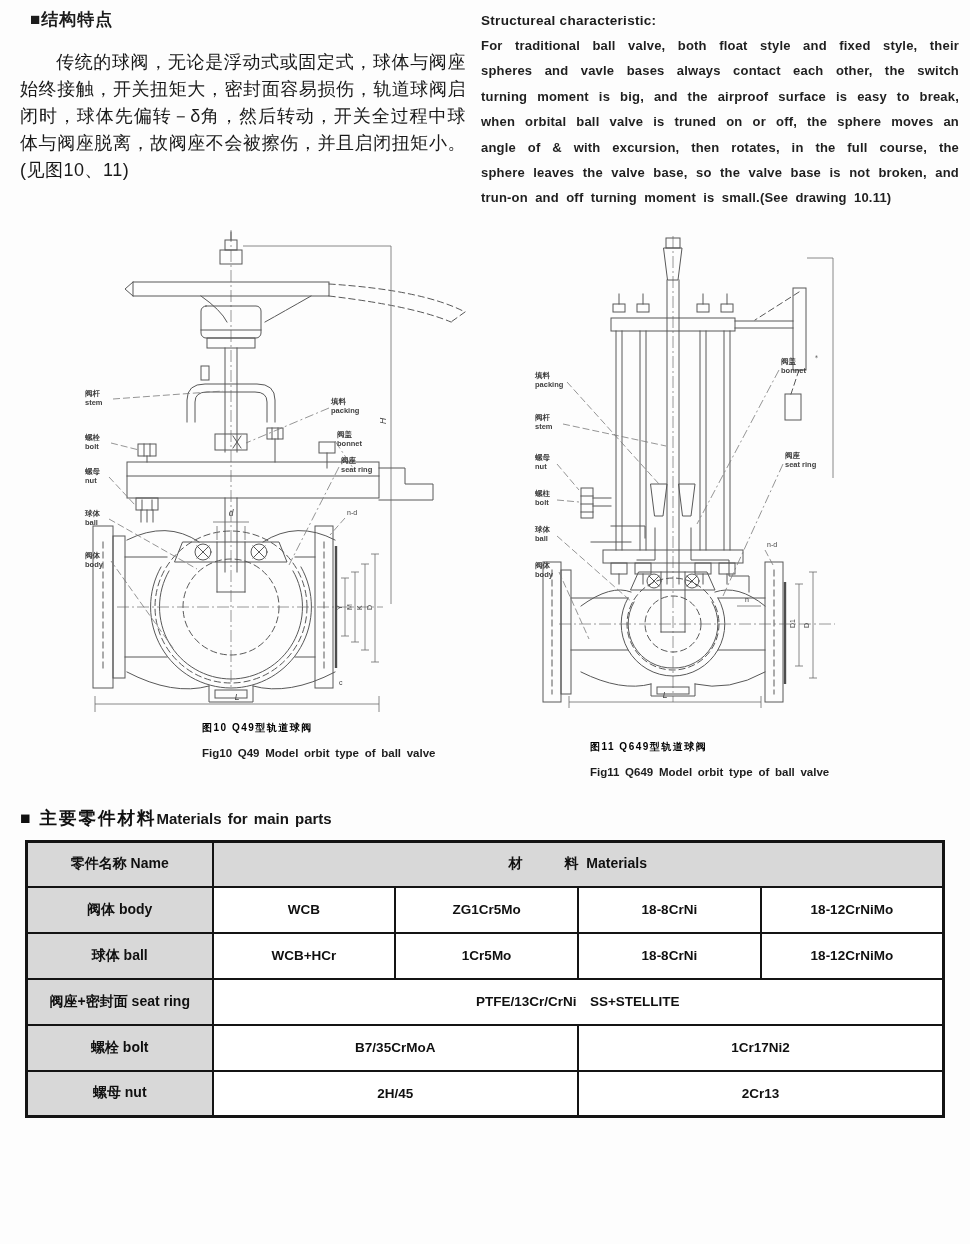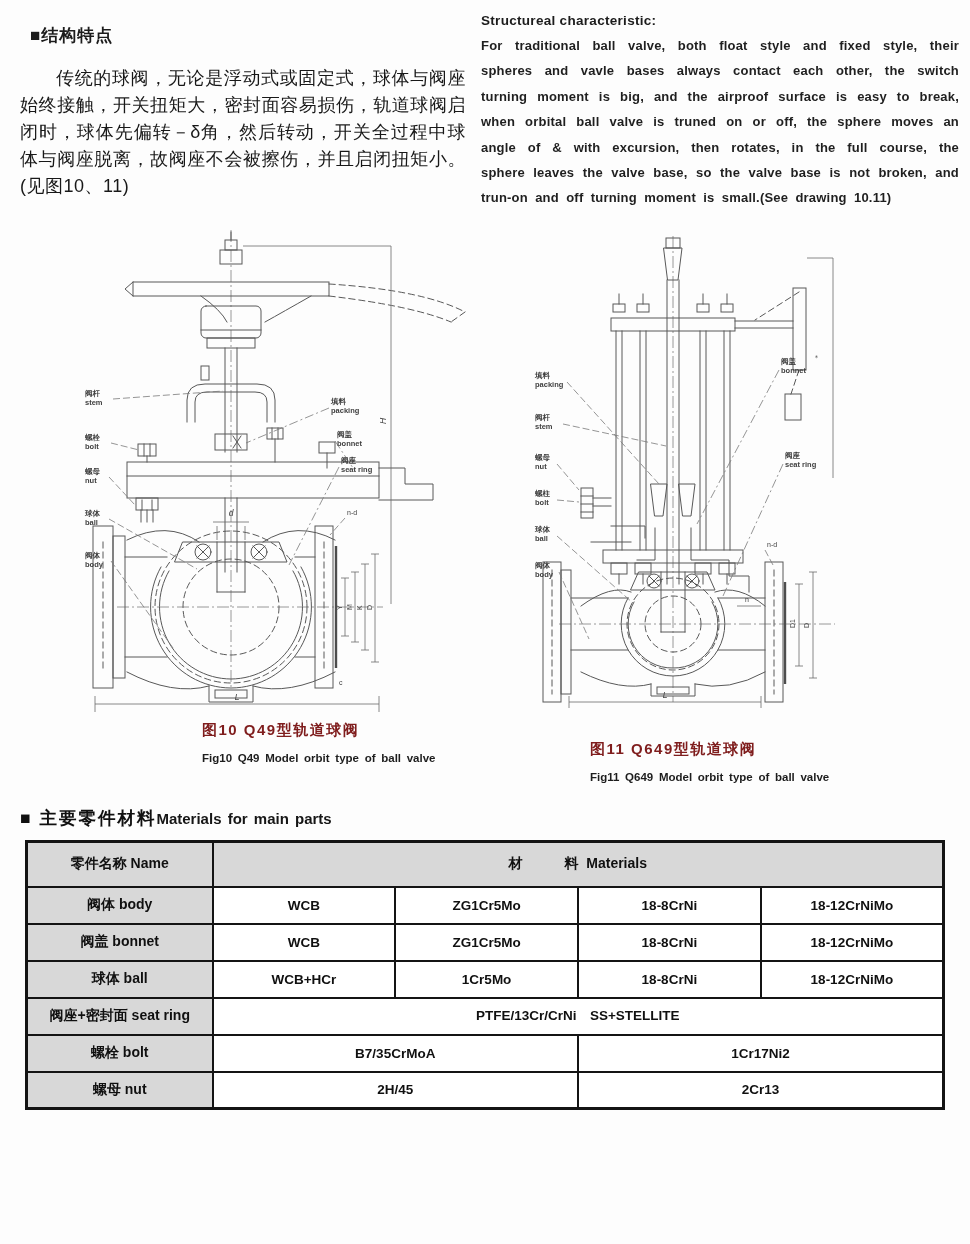--- a/index.html
+++ b/index.html
@@ -4,39 +4,39 @@
 <style>
   * { margin:0; padding:0; box-sizing:border-box; }
   html,body { background:#fdfdfd; }
   body {
     width:970px; height:1244px; position:relative; overflow:hidden;
     color:#1c1c1c;
     font-family:"Liberation Sans","DejaVu Sans",sans-serif;
   }
 
   
-  .cn-col { position:absolute; left:20px; top:24px; width:446px; }
+  .cn-col { position:absolute; left:20px; top:8px; width:446px; }
   .cn-col h2 { font-size:17px; font-weight:700; letter-spacing:1px; padding-left:10px; }
   .cn-col p { margin-top:18px; font-size:18px; line-height:27px; letter-spacing:.5px;
               text-align:justify; text-indent:2em; font-weight:500; color:#181818; }
 
   .en-col { position:absolute; left:481px; top:8px; width:478px; }
   .en-col h2 { font-size:13.5px; font-weight:700; letter-spacing:.3px; line-height:25px; }
   .en-col p  { font-size:13px; font-weight:600; line-height:25.4px; letter-spacing:.2px;
                word-spacing:3.5px; text-align:justify; color:#1f1f1f; }
 
   
   svg.fig { position:absolute; }
   #fig10 { left:83px;  top:224px; }
   #fig11 { left:533px; top:232px; }
 
   .cap { position:absolute; }
   #cap10 { left:202px; top:721px; }
   #cap11 { left:590px; top:740px; }
-  .cap-cn { font-size:15px; font-weight:700; letter-spacing:1.5px; color:#7f1d1d; }
+  .cap-cn { font-size:10px; font-weight:700; letter-spacing:1.5px; color:#000000; }
   .cap-en { font-size:11.5px; font-weight:600; word-spacing:2.5px; margin-top:12px; color:#1d1d1d; }
 
   
   .s   { stroke:#585858; fill:none; stroke-width:1; stroke-linecap:square; }
   .s2  { stroke:#4d4d4d; fill:none; stroke-width:2.4; }
   .dsh { stroke-dasharray:6 4; }
   .cl  { stroke:#8d8d8d; fill:none; stroke-width:.9; stroke-dasharray:12 3 2 3; }
   .ld  { stroke:#7a7a7a; stroke-width:.8; fill:none; stroke-dasharray:7 3; }
   .ldd { stroke:#7a7a7a; stroke-width:.8; fill:none; stroke-dasharray:9 3 2 3; }
   .dim { stroke:#6a6a6a; stroke-width:.8; fill:none; }
@@ -48,21 +48,21 @@
   
   .mat-heading { position:absolute; left:20px; top:806px; display:flex; align-items:baseline; }
   .mh-cn { font-size:17.5px; font-weight:700; letter-spacing:2px; color:#101010; }
   .mh-en { font-size:15px;   font-weight:600; word-spacing:2px;  color:#161616; }
 
   
   #materials-table { position:absolute; left:25px; top:840px; width:920px;
                      border-collapse:collapse; table-layout:fixed; border:3px solid #141414; }
   #materials-table col.c0 { width:186px; }
   #materials-table td { border:2px solid #141414; text-align:center; vertical-align:middle;
-                        height:37px; font-size:13.5px; font-weight:700; color:#101010;
+                        height:46px; font-size:13.5px; font-weight:700; color:#101010;
                         white-space:pre-wrap; background:#fff; }
   #materials-table tr.hd td { height:45px; }
   #materials-table td.lbl, #materials-table td.hdr { background:#d8d8d8; font-size:14px; }
 </style>
 </head>
 <body>
 
 <section class="cn-col">
   <h2>■结构特点</h2>
   <p>传统的球阀，无论是浮动式或固定式，球体与阀座始终接触，开关扭矩大，密封面容易损伤，轨道球阀启闭时，球体先偏转－δ角，然后转动，开关全过程中球体与阀座脱离，故阀座不会被擦伤，并且启闭扭矩小。(见图10、11)</p>
@@ -406,27 +406,20 @@
         <td class="hdr" colspan="4">材　　　料  Materials</td>
       </tr>
       <tr>
         <td class="lbl">阀体 body</td>
         <td class="val">WCB</td>
         <td class="val">ZG1Cr5Mo</td>
         <td class="val">18-8CrNi</td>
         <td class="val">18-12CrNiMo</td>
       </tr>
       <tr>
-        <td class="lbl">阀盖 bonnet</td>
-        <td class="val">WCB</td>
-        <td class="val">ZG1Cr5Mo</td>
-        <td class="val">18-8CrNi</td>
-        <td class="val">18-12CrNiMo</td>
-      </tr>
-      <tr>
         <td class="lbl">球体 ball</td>
         <td class="val">WCB+HCr</td>
         <td class="val">1Cr5Mo</td>
         <td class="val">18-8CrNi</td>
         <td class="val">18-12CrNiMo</td>
       </tr>
       <tr>
         <td class="lbl">阀座+密封面 seat ring</td>
         <td class="val" colspan="4">PTFE/13Cr/CrNi　SS+STELLITE</td>
       </tr>

